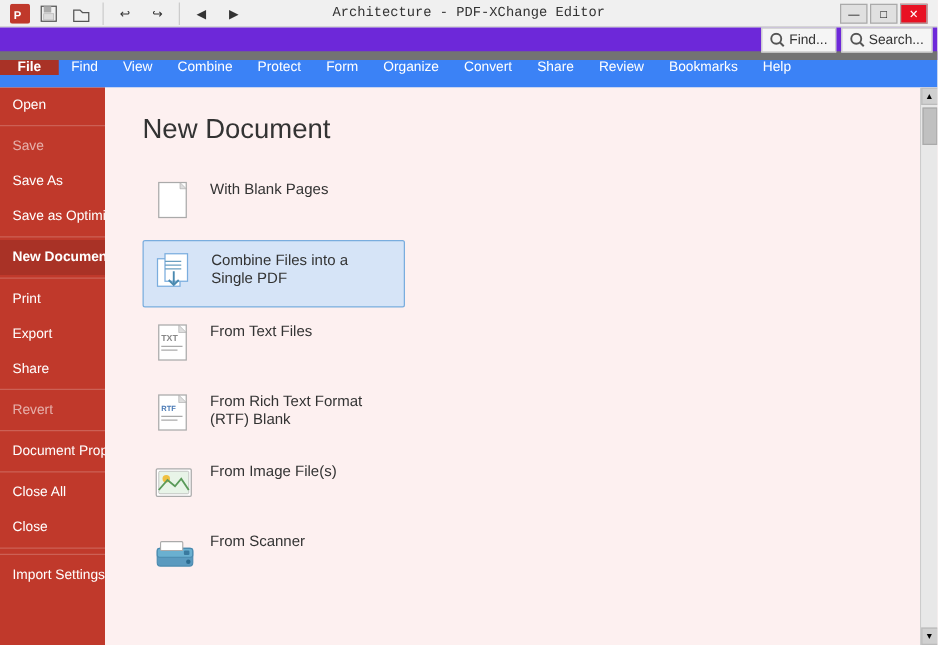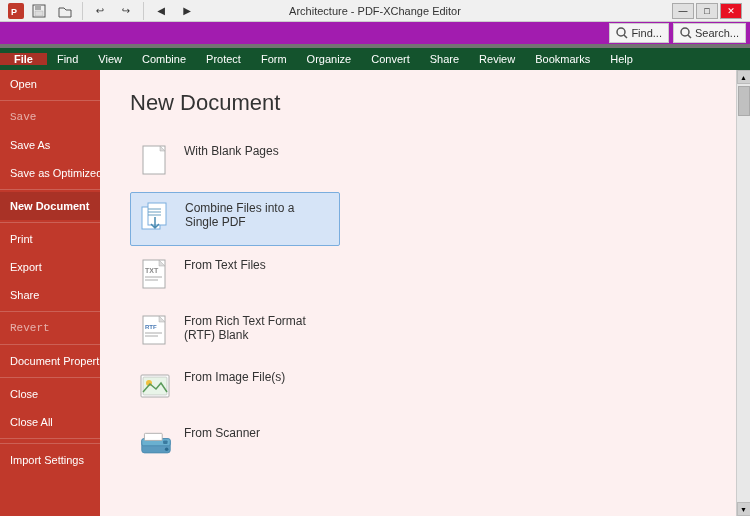--- a/index.html
+++ b/index.html
@@ -15,24 +15,24 @@
       padding: 0 8px;
       border-bottom: 1px solid #ccc;
     }
     .title-bar-left { display: flex; align-items: center; gap: 4px; }
     .title-bar-controls { display: flex; gap: 2px; }
     .title-bar-btn { width: 22px; height: 16px; background: #e0e0e0; border: 1px solid #aaa; font-size: 9px; cursor: pointer; display: flex; align-items: center; justify-content: center; }
 
     
     .toolbar {
       height: 26px;
-      background: #a21caf;
-      border-bottom: 4px solid #737373;
-      display: flex;
-      align-items: center;
+      background: #6d28d9;
+      border-bottom: 7px solid #737373;
+      display: flex;
+      align-items: flex-start;
       padding: 0 4px;
       gap: 2px;
     }
     .toolbar-btn {
       height: 22px;
       min-width: 22px;
       background: none;
       border: 1px solid transparent;
       cursor: pointer;
       display: flex;
@@ -55,23 +55,23 @@
       gap: 3px;
       padding: 0 6px;
       cursor: pointer;
       font-size: 11px;
       color: #333;
     }
 
     
     .menu-bar {
       height: 22px;
-      background: #14532d;
-      display: flex;
-      align-items: center;
+      background: #3b82f6;
+      display: flex;
+      align-items: flex-start;
     }
     .menu-item {
       padding: 0 10px;
       display: flex;
       align-items: center;
       color: white;
       font-size: 11px;
       cursor: pointer;
       white-space: nowrap;
     }
@@ -82,35 +82,35 @@
     }
 
     
     .main-layout {
       display: flex;
       height: calc(516px - 22px - 26px - 22px);
     }
 
     
     .sidebar {
-      width: 100px;
+      width: 84px;
       background: #c0392b;
       display: flex;
       flex-direction: column;
       overflow: hidden;
     }
     .sidebar-item {
       padding: 8px 10px;
       color: white;
       font-size: 11px;
       cursor: pointer;
       white-space: nowrap;
     }
     .sidebar-item.active { background: #a93226; font-weight: bold; }
-    .sidebar-item.dimmed { color: rgba(255,255,255,0.6); font-family: Liberation Mono, monospace; }
+    .sidebar-item.dimmed { color: rgba(255,255,255,0.6); }
     .sidebar-sep { height: 1px; background: rgba(255,255,255,0.2); margin: 2px 0; }
 
     
     .content {
       flex: 1;
       background: #fdf0f0;
       overflow: hidden;
       position: relative;
     }
     .content-inner {
@@ -214,21 +214,21 @@
           <path d="M1 4 h5 l2 2 h5 v7 H1 z" fill="none" stroke="#555" stroke-width="1"></path>
         </svg>
     </button>
     <span class="toolbar-sep"></span>
     <button class="toolbar-btn" title="Undo">↩</button>
     <button class="toolbar-btn" title="Redo">↪</button>
     <span class="toolbar-sep"></span>
     <button class="toolbar-btn" title="Back">◀</button>
     <button class="toolbar-btn" title="Forward">▶</button>
   </div>
-  <div style="position:absolute;left:0;right:0;text-align:center;pointer-events:none;font-size:11px;color:#333;">Architecture - PDF-XChange Editor</div>
+  <div style="position:absolute;left:0;right:0;text-align:center;pointer-events:none;font-size:11px;color:#333;font-family:Liberation Mono, monospace;">Architecture - PDF-XChange Editor</div>
   <div class="title-bar-controls">
     <button class="title-bar-btn">—</button>
     <button class="title-bar-btn">□</button>
     <button class="title-bar-btn" style="background:#e81123;color:white;">✕</button>
   </div>
 </div>
 
 <div class="toolbar">
   <div style="flex:1"></div>
   <div class="toolbar-right">
@@ -276,22 +276,22 @@
     <div class="sidebar-item active">New Document</div>
     <div class="sidebar-sep"></div>
     <div class="sidebar-item">Print</div>
     <div class="sidebar-item">Export</div>
     <div class="sidebar-item">Share</div>
     <div class="sidebar-sep"></div>
     <div class="sidebar-item dimmed">Revert</div>
     <div class="sidebar-sep"></div>
     <div class="sidebar-item">Document Properties</div>
     <div class="sidebar-sep"></div>
+    <div class="sidebar-item">Close All</div>
     <div class="sidebar-item">Close</div>
-    <div class="sidebar-item">Close All</div>
     <div class="sidebar-sep"></div>
     <div class="sidebar-sep"></div>
     <div class="sidebar-item">Import Settings</div>
   </div>
 
   <div class="content">
     <div class="content-inner">
       <div class="page-title">New Document</div>
 
       <div class="doc-option">

